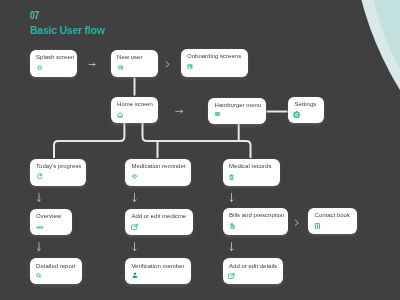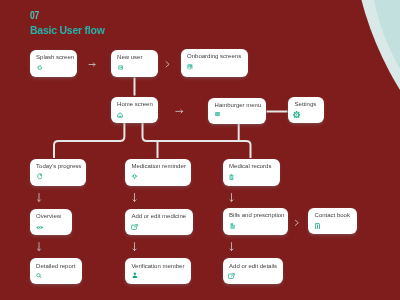--- a/index.html
+++ b/index.html
@@ -1,17 +1,17 @@
 <!DOCTYPE html>
 <html><head>
 <meta charset="utf-8">
 <style>
   html,body{margin:0;padding:0;}
   body{width:400px;height:300px;overflow:hidden;background:#f1f1f1;font-family:"Liberation Sans",sans-serif;}
-  #stage{position:relative;width:400px;height:300px;background:#7f1d1d;overflow:hidden;}
+  #stage{position:relative;width:400px;height:300px;background:#404040;overflow:hidden;}
   .blob{position:absolute;right:0;top:0;}
   .hdr-num{position:absolute;left:30px;top:10.2px;font-size:10.4px;font-weight:700;color:#4fc2ba;letter-spacing:-.3px;transform:scaleX(.82);transform-origin:left top;}
   .hdr-title{position:absolute;left:30px;top:24px;font-size:11.4px;font-weight:700;color:#23b4ab;letter-spacing:-.25px;transform:scaleX(.92);transform-origin:left top;}
   .card{position:absolute;background:#fff;border-radius:6px;box-shadow:0 1.5px 3.4px rgba(130,130,133,.28),0 0.5px 1px rgba(130,130,133,.14);}
   .card .lbl{position:absolute;left:6.6px;top:4.3px;font-size:6.0px;color:#3f3f3f;white-space:nowrap;}
   .card .ico{position:absolute;left:7px;top:14.3px;}
   svg{display:block;}
   #links{position:absolute;left:0;top:0;pointer-events:none;}
 </style>
 </head>

